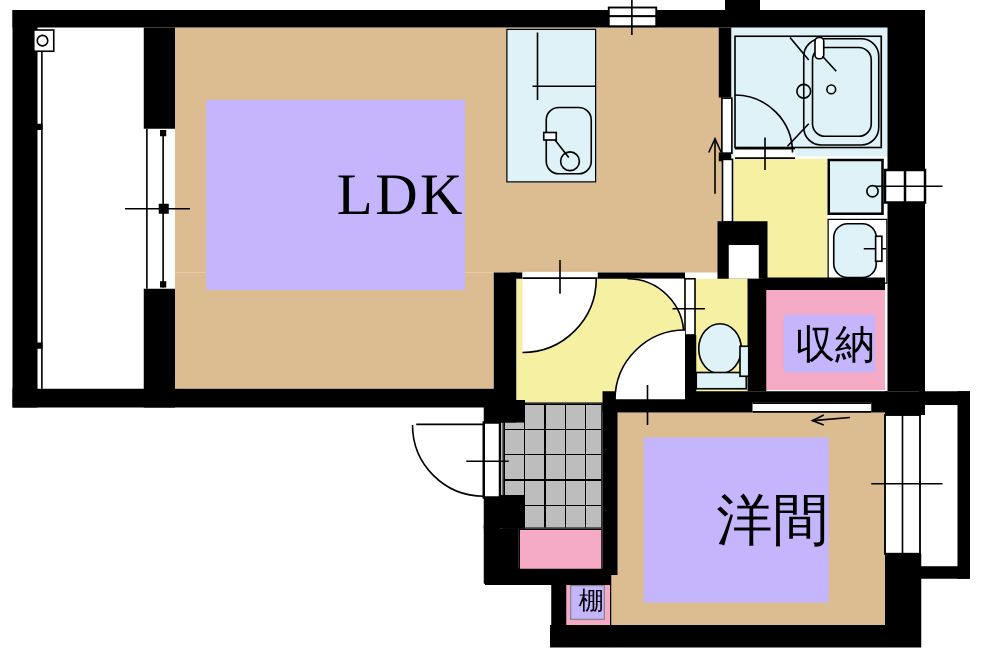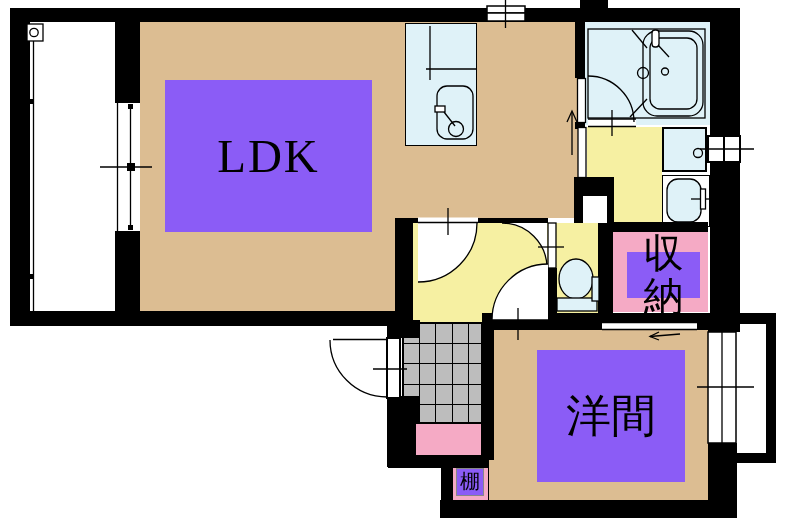--- a/index.html
+++ b/index.html
@@ -16,28 +16,28 @@
   .whitebox{background:#fff;}
   .tiles{
     background-color:var(--tile-gray,#BDBDBD);
     background-image:
       repeating-linear-gradient(to right, #000 0 1px, transparent 1px 16.2px),
       repeating-linear-gradient(to bottom, #000 0 1px, transparent 1px 20.2px);
     border:1px solid #000;
   }
   svg.overlay{position:absolute;left:0;top:0;pointer-events:none;}
   .label{
-    background:#8b5cf6;display:flex;flex-direction:column;align-items:center;justify-content:center;
+    background:#c4b5fd;display:flex;flex-direction:column;align-items:flex-end;justify-content:center;
     color:#000;text-align:center;line-height:1.08;
   }
   .ldk-line1{font-size:47px;letter-spacing:2px;}
   .ldk-line2{font-size:44px;margin-top:10px;}
   .yoma-line1{font-size:45px;}
   .yoma-line2{font-size:43px;margin-top:16px;}
-  .closet-text{font-size:40px;}
+  .closet-text{font-size:32px;}
   .shelf-text{font-size:20px;}
   .label-box-border{border:1px solid #888;}
 </style>
 </head>
 <body>
 
 <div id="plan">
 
   <div class="room" style="left:30px;top:22px;width:85px;height:289px;background:#fff;"></div>
   <div class="room tan" style="left:140px;top:22px;width:438px;height:196px;"></div>
@@ -208,21 +208,21 @@
       <rect x="708" y="332" width="28" height="111" fill="#fff" stroke-width="1.5"></rect>
       <line x1="722" y1="332" x2="722" y2="443"></line>
       <line x1="697" y1="387" x2="754" y2="387"></line>
     </g>
   </svg>
 
   <div class="label" style="left:165px;top:80px;width:207px;height:152px;">
     <div class="ldk-line1">LDK</div>
   </div>
 
-  <div class="label" style="left:515px;top:350px;width:148px;height:132px;margin-left:22px;">
+  <div class="label" style="left:515px;top:350px;width:148px;height:132px;">
     <div class="yoma-line1">洋間</div>
   </div>
 
   <div class="label" style="left:627px;top:252px;width:73px;height:46px;">
     <div class="closet-text">収納</div>
   </div>
 
   <div class="label label-box-border" style="left:456px;top:468px;width:28px;height:28px;">
     <div class="shelf-text">棚</div>
   </div>

